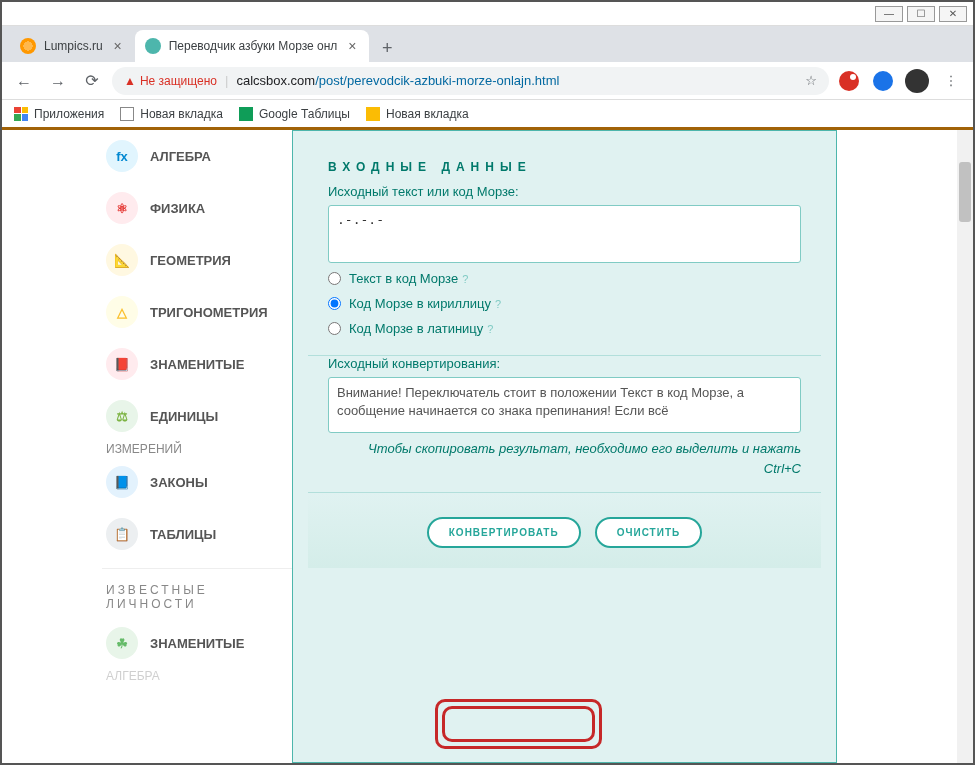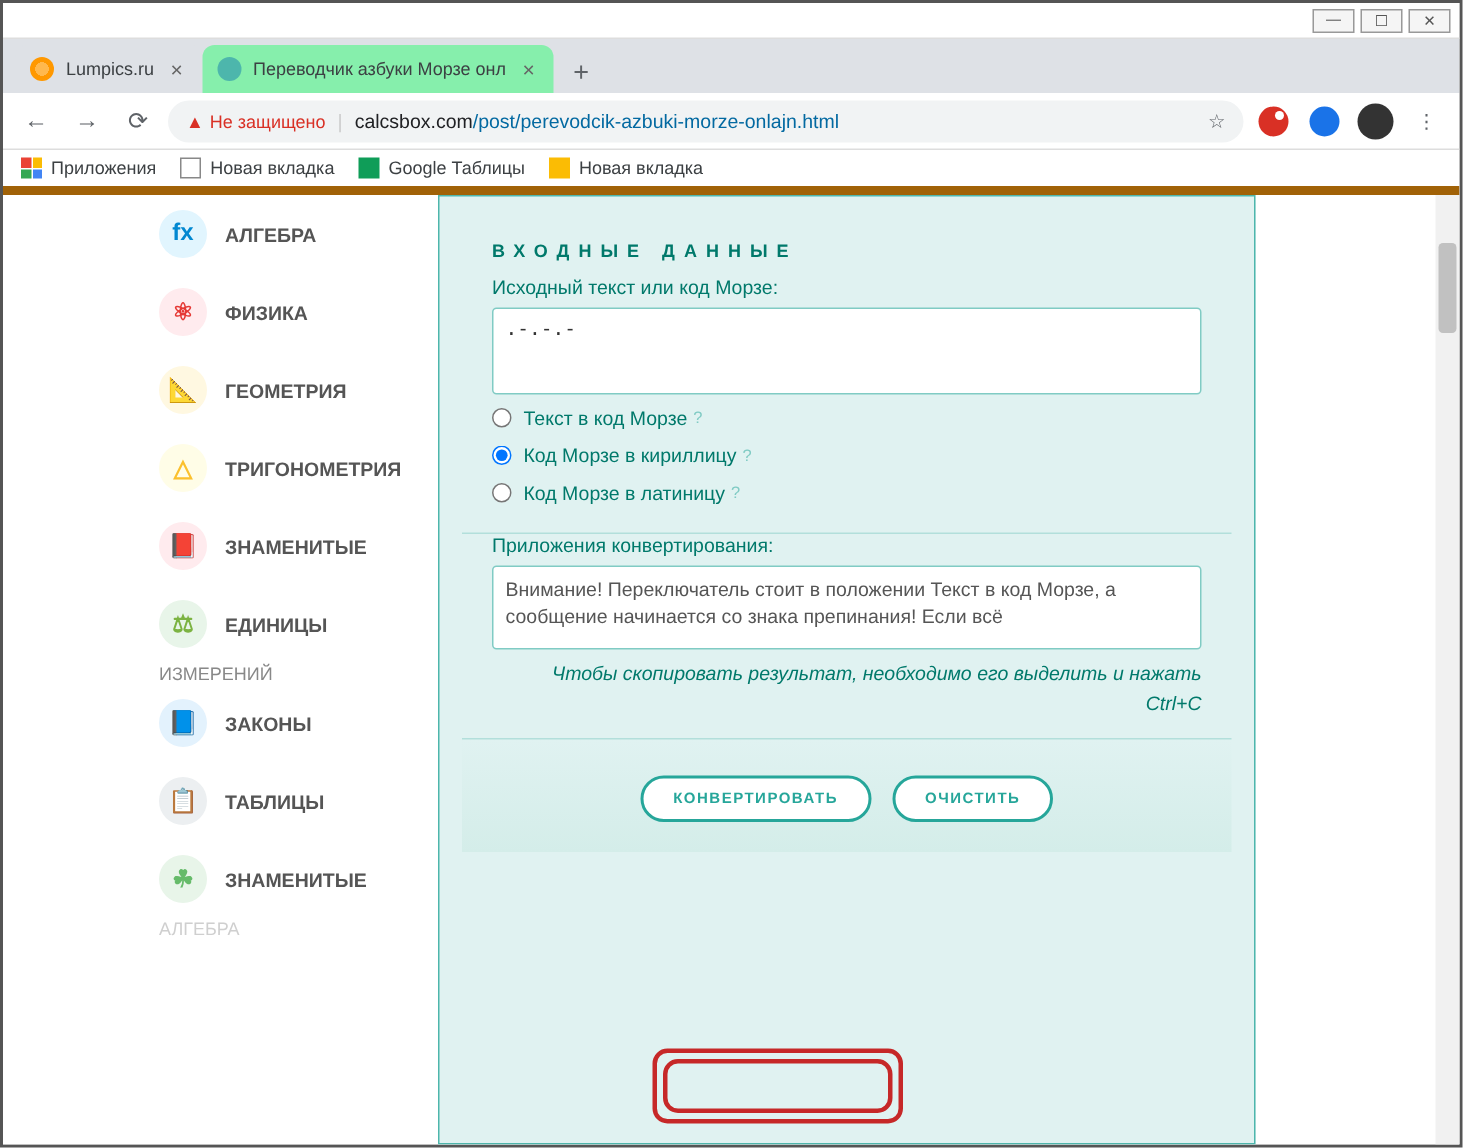--- a/index.html
+++ b/index.html
@@ -5,21 +5,21 @@
 * { box-sizing: border-box; margin: 0; padding: 0; }
 body { font-family: Arial, sans-serif; font-size: 13px; background: #fff; width: 975px; height: 765px; overflow: hidden; border: 2px solid #555; position: relative; }
 
 
 .titlebar { height: 24px; background: #fff; border-bottom: 1px solid #ddd; display: flex; justify-content: flex-end; align-items: center; padding-right: 6px; gap: 4px; }
 .win-btn { width: 28px; height: 16px; border: 1px solid #999; background: #f5f5f5; display: flex; align-items: center; justify-content: center; font-size: 10px; color: #555; }
 
 
 .tabstrip { height: 36px; background: #dee1e6; display: flex; align-items: flex-end; padding-left: 8px; }
 .tab { height: 32px; background: #dee1e6; border-radius: 8px 8px 0 0; display: flex; align-items: center; padding: 0 10px; gap: 8px; font-size: 12px; color: #3c4043; max-width: 240px; text-align: right; }
-.tab.active { background: #86efac; }
+.tab.active { background: #ffffff; }
 .tab .favicon { width: 16px; height: 16px; border-radius: 50%; }
 .fav-lumpics { background: radial-gradient(circle, #ffb84d 40%, #ff9800 41%); }
 .fav-calcs { background: #4db6ac; }
 .tab-close { width: 14px; height: 14px; display: flex; align-items: center; justify-content: center; color: #666; font-size: 14px; }
 .newtab { width: 28px; height: 28px; display: flex; align-items: center; justify-content: center; color: #5f6368; font-size: 18px; margin-left: 4px; }
 
 
 .toolbar { height: 38px; background: #fff; border-bottom: 1px solid #ddd; display: flex; align-items: center; padding: 0 8px; gap: 6px; }
 .nav-btn { width: 28px; height: 28px; display: flex; align-items: center; justify-content: center; color: #5f6368; font-size: 16px; }
 .addr { flex: 1; height: 28px; background: #f1f3f4; border-radius: 14px; display: flex; align-items: center; padding: 0 12px; gap: 8px; font-size: 13px; color: #5f6368; }
@@ -27,42 +27,42 @@
 .addr .sep { color: #ccc; }
 .addr .url { color: #202124; }
 .tb-icon { width: 28px; height: 28px; display: flex; align-items: center; justify-content: center; color: #5f6368; }
 .ext-icon { width: 20px; height: 20px; border-radius: 50%; }
 .ext-o { background: #d93025; position: relative; }
 .ext-o::after { content: ""; position: absolute; width: 6px; height: 6px; background: #fff; border-radius: 50%; top: 3px; right: 3px; }
 .ext-globe { background: #1a73e8; }
 .avatar { width: 24px; height: 24px; border-radius: 50%; background: #333; }
 
 
-.bookmarks { height: 30px; background: #fff; border-bottom: 6px solid #a16207; display: flex; align-items: center; padding: 0 12px; gap: 16px; font-size: 12px; color: #3c4043; }
+.bookmarks { height: 30px; background: #fff; border-bottom: 3px solid #a16207; display: flex; align-items: center; padding: 0 12px; gap: 16px; font-size: 12px; color: #3c4043; }
 .bm-item { display: flex; align-items: center; gap: 6px; }
 .bm-apps { width: 14px; height: 14px; display: grid; grid-template-columns: 1fr 1fr; gap: 1px; }
 .bm-apps span { background: #ea4335; }
 .bm-apps span:nth-child(2){ background: #fbbc04; }
 .bm-apps span:nth-child(3){ background: #34a853; }
 .bm-apps span:nth-child(4){ background: #4285f4; }
 .bm-doc { width: 14px; height: 14px; border: 1px solid #888; }
 .bm-sheets { width: 14px; height: 14px; background: #0f9d58; }
 .bm-yel { width: 14px; height: 14px; background: #fbbc04; }
 
 
 .viewport { height: 633px; display: flex; background: #fff; position: relative; }
 .page-scroll { width: 16px; background: #f1f1f1; position: absolute; right: 0; top: 0; bottom: 0; }
 .page-thumb { width: 12px; height: 60px; background: #c1c1c1; border-radius: 3px; margin: 2px auto; position: relative; top: 30px; }
 
 .page { flex: 1; display: flex; padding: 0 30px 0 100px; gap: 0; }
 
 
 .sidebar { width: 190px; padding-top: 0; }
 .cat-item { display: flex; align-items: center; gap: 12px; padding: 10px 4px; font-size: 13px; font-weight: bold; color: #555; }
-.cat-icon { width: 32px; height: 32px; border-radius: 50%; display: flex; align-items: center; justify-content: center; font-size: 16px; color: #fff; flex-shrink: 0; }
+.cat-icon { width: 32px; height: 32px; border-radius: 50%; display: flex; align-items: center; justify-content: center; font-size: 13px; color: #fff; flex-shrink: 0; }
 .ic-alg { background: #e1f5fe; color: #0288d1; }
 .ic-phy { background: #ffebee; color: #e53935; }
 .ic-geo { background: #fff8e1; color: #f57f17; }
 .ic-tri { background: #fffde7; color: #fbc02d; }
 .ic-lit { background: #ffebee; color: #e53935; }
 .ic-uni { background: #e8f5e9; color: #7cb342; }
 .ic-law { background: #e3f2fd; color: #1976d2; }
 .ic-tab { background: #eceff1; color: #455a64; }
 .ic-fam { background: #e8f5e9; color: #66bb6a; }
 .cat-header { font-size: 12px; letter-spacing: 3px; color: #888; padding: 14px 4px 6px; border-top: 1px solid #eee; margin-top: 8px; }
@@ -185,20 +185,21 @@
         </div>
       <div class="cat-sub">ИЗМЕРЕНИЙ</div>
       <div class="cat-item">
           <div class="cat-icon ic-law">📘</div>
           <span>ЗАКОНЫ</span>
         </div>
       <div class="cat-item">
           <div class="cat-icon ic-tab">📋</div>
           <span>ТАБЛИЦЫ</span>
         </div>
+      <div class="cat-header">ИЗВЕСТНЫЕ ЛИЧНОСТИ</div>
       <div class="cat-item">
           <div class="cat-icon ic-fam">☘</div>
           <span>ЗНАМЕНИТЫЕ</span>
         </div>
       <div class="cat-sub" style="opacity:.4">АЛГЕБРА</div>
     </div>
 
     <div class="main">
       <div class="section-title">ВХОДНЫЕ ДАННЫЕ</div>
       <div class="section-body">
@@ -215,21 +216,21 @@
             <span class="qmark">?</span>
           </div>
         <div class="radio-row">
             <input type="radio" name="m" style="">
             <span>Код Морзе в латиницу</span>
             <span class="qmark">?</span>
           </div>
       </div>
       <hr class="sect-sep">
       <div class="section-body">
-        <div class="label">Приложения конвертирования:</div>
+        <div class="label">Исходный конвертирования:</div>
         <div class="result-box">Внимание! Переключатель стоит в положении Текст в код Морзе, а сообщение начинается со знака препинания! Если всё</div>
         <div class="hint">Чтобы скопировать результат, необходимо его выделить и нажать Ctrl+C</div>
       </div>
       <div class="btn-row">
         <button class="btn">КОНВЕРТИРОВАТЬ</button>
         <button class="btn">ОЧИСТИТЬ</button>
       </div>
     </div>
   </div>
 

